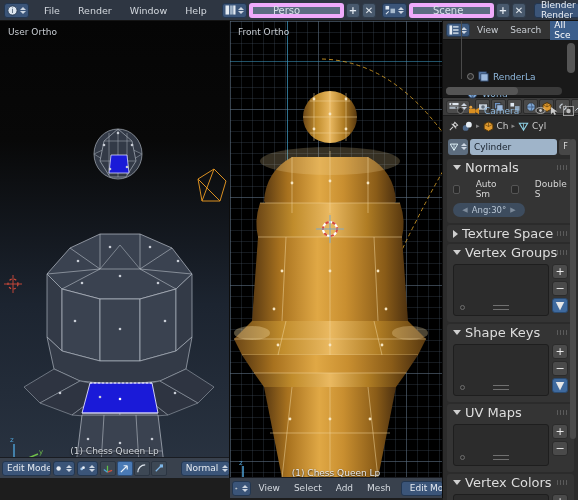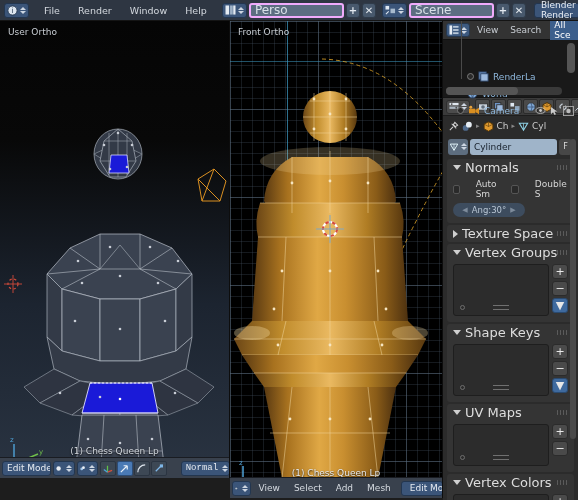--- a/index.html
+++ b/index.html
@@ -37,23 +37,23 @@
   }
   .spin i.up { border-bottom: 3px solid #cdd6e2; }
   .spin i.dn { border-top: 3px solid #cdd6e2; }
 
   .menu-item {
     padding: 13px 9px; font-size: 9.5px; color: #d3d8de; line-height: 21px;
     cursor: default;
   }
 
   .field {
-    height: 15px; background: #5c6d82; border: 2px solid #f0abfc;
+    height: 15px; background: #5c6d82; border: 4px solid #f0abfc;
     border-radius: 3px; display: flex; align-items: center;
-    color: #d9e0e8; font-size: 12px; padding-left: 4px;
+    color: #d9e0e8; font-size: 10px; padding-left: 20px;
     min-width: 10px;
   }
   .sq-btn {
     width: 14px; height: 15px; background: #48596d;
     border: 1px solid #2f3b49; border-radius: 3px;
     display: flex; align-items: center; justify-content: center;
     font-size: 10px; color: #e4e9ef; font-weight: bold;
   }
   .engine-sel {
     height: 15px; background: #3b5579; border: 1px solid #23364f;
@@ -502,21 +502,21 @@
           </svg>
         </div>
         <div class="tog">
           <svg width="11" height="11" viewBox="0 0 12 12">
             <path d="M3 9 L9 3" stroke="#7fb7e8" stroke-width="1.3"></path>
             <rect x="7.5" y="1.5" width="3.4" height="3.4" fill="#7fb7e8"></rect>
           </svg>
         </div>
       </div>
 
-      <div class="mode-pill" style="width:62px;margin-left:12px;font-family:Liberation Mono, monospace;">
+      <div class="mode-pill" style="width:62px;margin-left:12px;">
         <span style="flex:1;text-align:center;">Normal</span>
         <span class="spin">
             <i class="up"></i>
             <i class="dn"></i>
           </span>
       </div>
     </div>
   </div>
 
   <div class="vp" id="vp-right">

